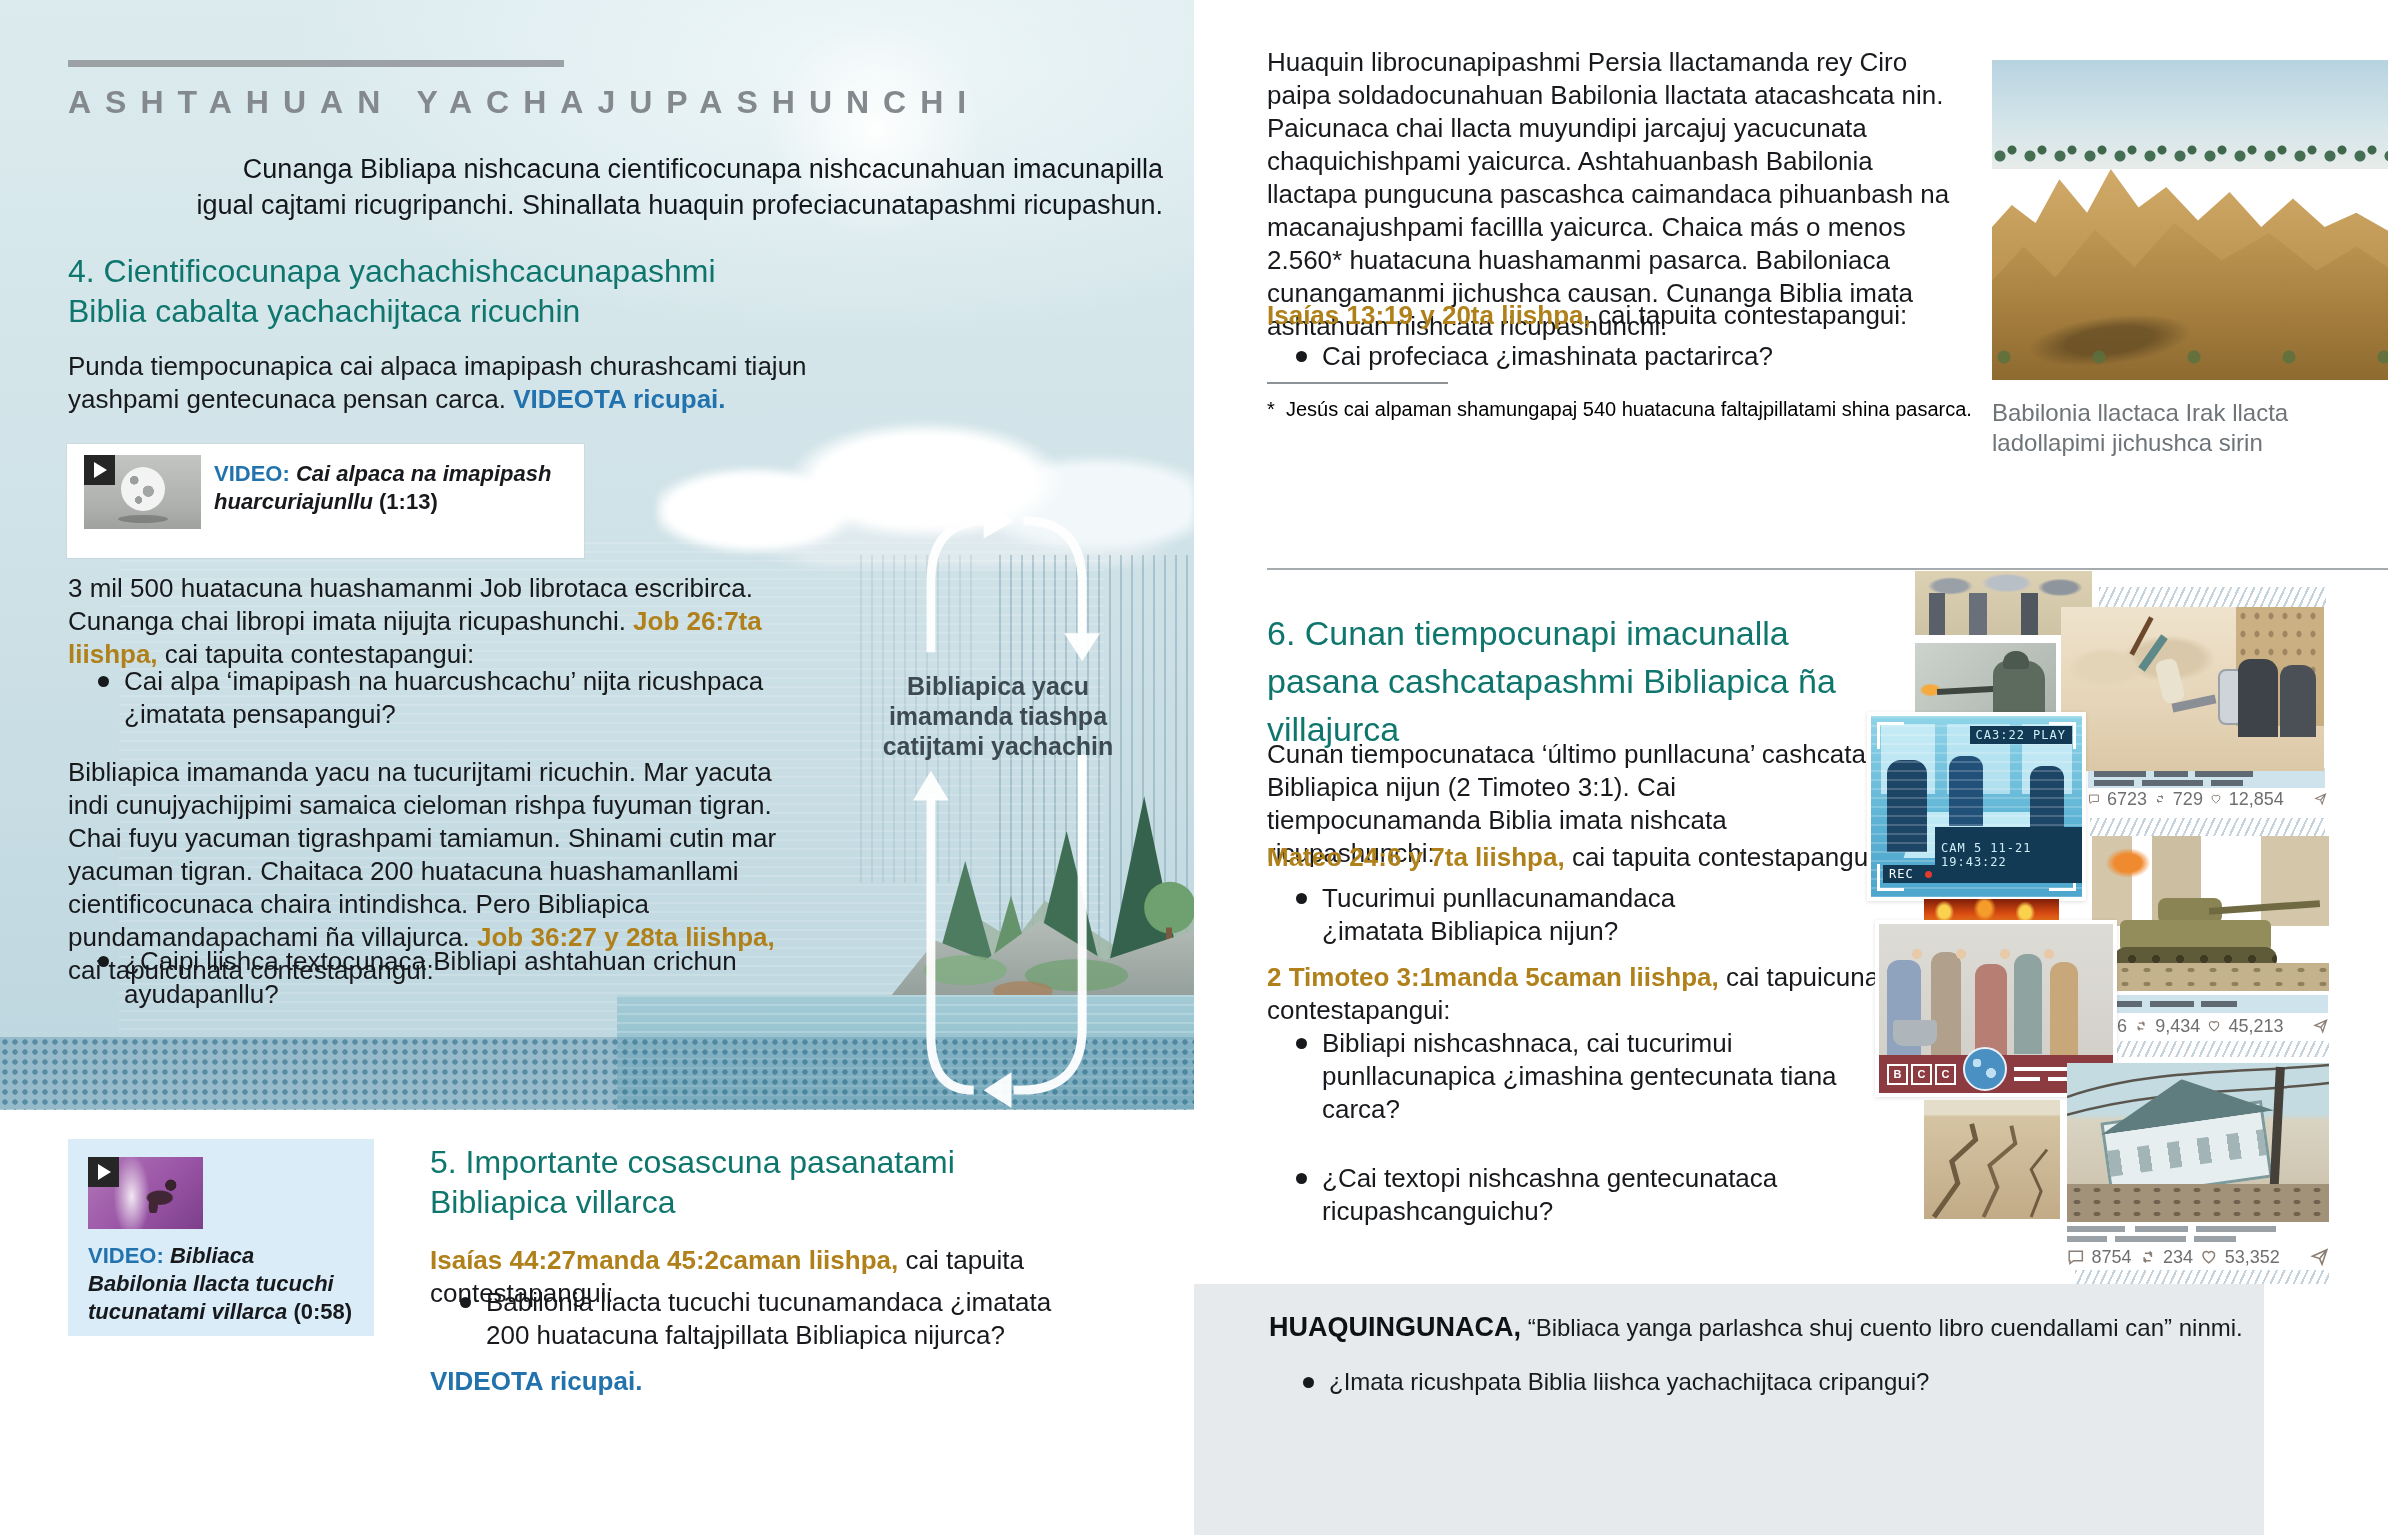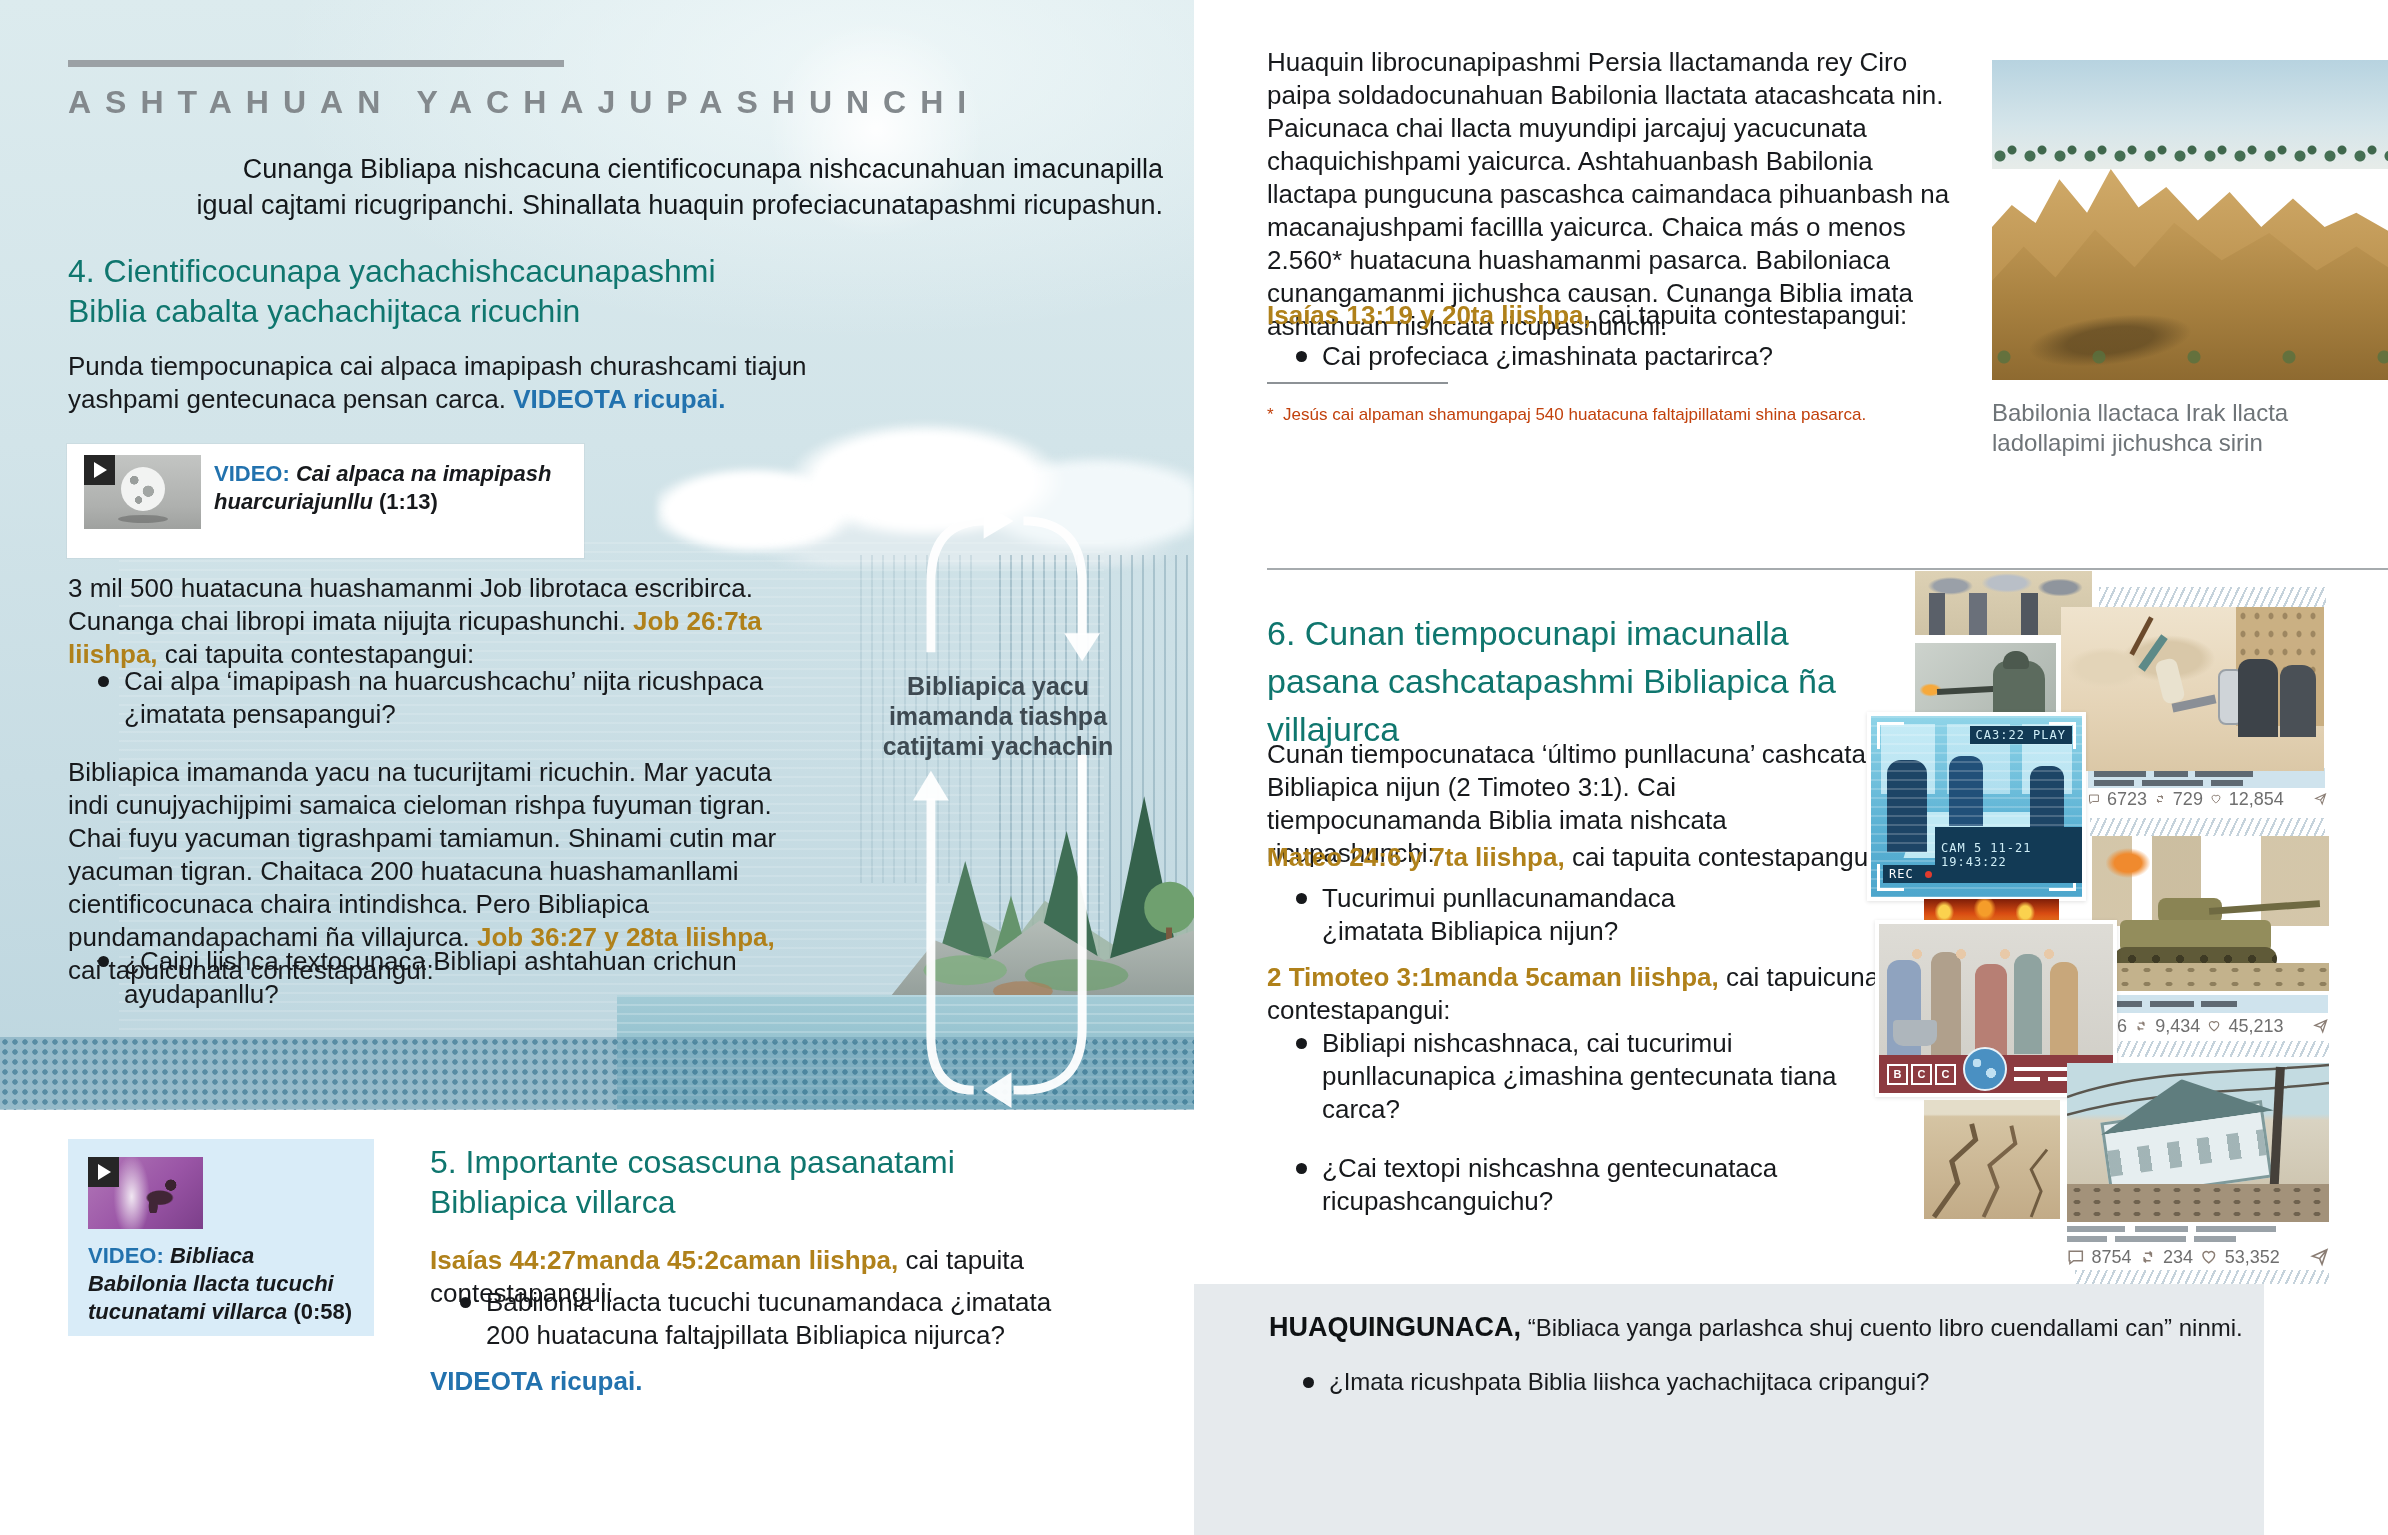--- a/index.html
+++ b/index.html
@@ -17,21 +17,21 @@
   .gold{color:#b0811a;font-weight:bold;}
   .blue{color:#2272ae;font-weight:bold;}
   ul.blist{margin:0;padding:0;}
   ul.blist li{list-style:none;position:relative;padding-left:28px;margin-bottom:14px;}
   ul.blist li::before{content:"";position:absolute;left:2px;top:11px;width:11px;height:11px;border-radius:50%;background:#17191c;}
   .vlabel{color:#2272ae;font-weight:bold;}
   .vtitle{font-weight:bold;font-style:italic;}
   .vdur{font-weight:bold;}
   .vtext{font-size:22px;line-height:28px;}
   .caption{font-size:24px;line-height:30px;color:#6e7478;}
-  .footnote{font-size:17px;line-height:37px;color:#c2410c;}
+  .footnote{font-size:20px;line-height:26px;color:#000000;}
   .cycle-text{font-size:25px;line-height:30px;font-weight:600;color:#3e4a52;text-align:center;}
   .lead{font-size:27px;font-weight:bold;color:#0f1214;}
   .quote{font-size:24px;color:#17191c;}
   
   .sky{background:
     radial-gradient(circle 149px at 876px 129px, rgba(255,255,255,.95), rgba(255,255,255,0) 72%),
     radial-gradient(ellipse 896px 418px at 72% 6%, rgba(240,248,249,.9), rgba(240,248,249,0) 65%),
     linear-gradient(180deg,#dcebee 0%,#d2e4e9 40%,#c8dde4 70%,#bdd6df 100%);}
   .scanlines{background:repeating-linear-gradient(180deg, rgba(255,255,255,.28) 0 2px, rgba(255,255,255,0) 2px 9px);}
   .rain{background:repeating-linear-gradient(90deg, rgba(0,0,0,0) 0 9px, rgba(120,156,172,.55) 9px 11px);}
@@ -231,21 +231,21 @@
     <p class="abs body" style="left:73px;top:841px;width:677px;margin:0;">
       <span class="gold">Mateo 24:6 y 7ta liishpa,</span><span> cai tapuita contestapangui:</span>
     </p>
     <ul class="abs blist body" style="left:100px;top:882px;width:398px;">
       <li>Tucurimui punllacunamandaca ¿imatata Bibliapica nijun?</li>
     </ul>
     <p class="abs body" style="left:73px;top:961px;width:657px;margin:0;">
       <span class="gold">2 Timoteo 3:1manda 5caman liishpa,</span><span> cai tapuicunata contestapangui:</span>
     </p>
     <ul class="abs blist body" style="left:100px;top:1027px;width:557px;">
-      <li style="margin-bottom:26px;">Bibliapi nishcashnaca, cai tucurimui punllacunapica ¿imashina gentecunata tiana carca?</li>
+      <li style="margin-bottom:36px;">Bibliapi nishcashnaca, cai tucurimui punllacunapica ¿imashina gentecunata tiana carca?</li>
       <li>¿Cai textopi nishcashna gentecunataca ricupashcanguichu?</li>
     </ul>
   </section>
 
   <div class="tile socbar" style="left:2088px;top:768px;width:237px;height:20px;background-image:
       linear-gradient(90deg,#5f6a73 0 52px,rgba(0,0,0,0) 52px 60px,#5f6a73 60px 94px,rgba(0,0,0,0) 94px 101px,#5f6a73 101px 159px,rgba(0,0,0,0) 159px),
       linear-gradient(90deg,#5f6a73 0 40px,rgba(0,0,0,0) 40px 48px,#5f6a73 48px 109px,rgba(0,0,0,0) 109px 117px,#5f6a73 117px 149px,rgba(0,0,0,0) 149px);
       background-size:100% 6px,80% 6px;background-position:6px 3px,6px 12px;background-repeat:no-repeat;"></div>
   <div class="soc" style="left:2088px;top:788px;width:239px;">
     <svg width="20" height="20" viewBox="0 0 24 24">

